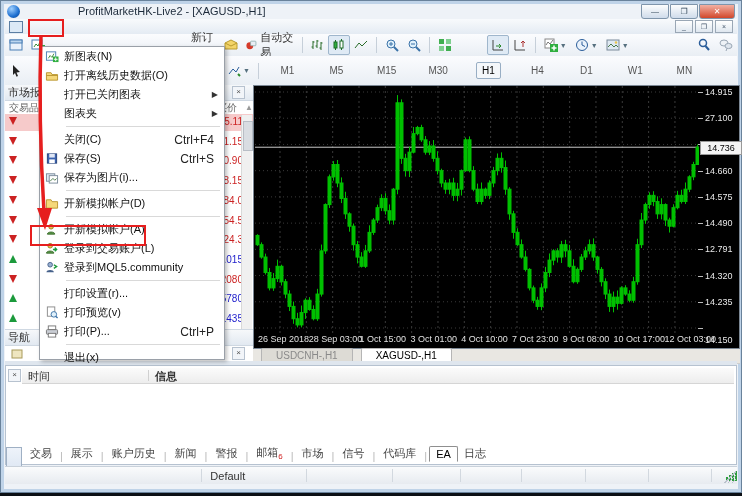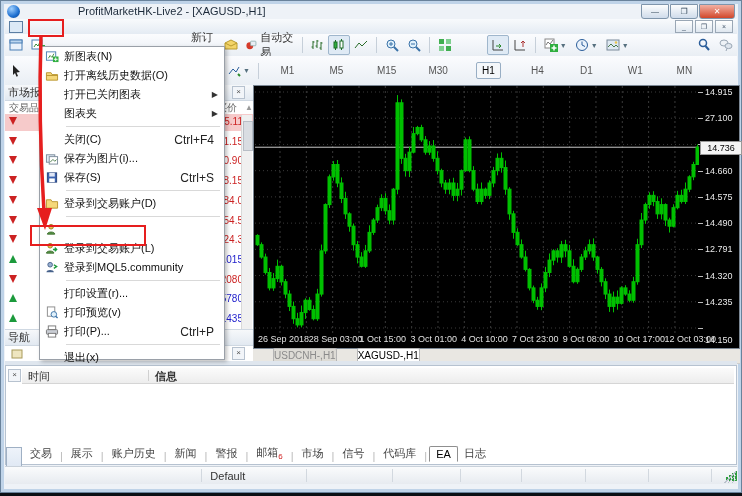--- a/index.html
+++ b/index.html
@@ -59,21 +59,21 @@
   
   .chartwrap{left:252px;top:84px;width:487px;height:264px;background:#000;border:1px solid #7b8794;box-sizing:border-box;}
   .chart-header{position:absolute;left:4px;top:2px;color:#d8d8d8;font-size:9px;white-space:nowrap;}
   .price-label{position:absolute;left:451px;width:34px;color:#e8e8e8;font-size:9px;text-align:left;}
   .price-tick{position:absolute;left:444px;width:5px;height:1px;background:#bbb;}
   .price-tag{position:absolute;left:446px;width:40px;height:12px;background:#f4f4f4;color:#000;
              font-size:9px;text-align:center;line-height:12px;border:1px solid #999;}
   .time-label{position:absolute;top:248px;color:#e0e0e0;font-size:9px;white-space:nowrap;}
   .chart-tabs{left:252px;top:348px;width:487px;height:14px;background:#e9e7e2;border-bottom:1px solid #cfcfcf;
               display:flex;align-items:flex-end;font-size:10px;}
-  .ctab{padding:1px 0;color:#8a8a8a;border:1px solid #b5b5b5;border-bottom:none;background:#dddbd5;margin-left:20px;
+  .ctab{padding:1px 14px;color:#8a8a8a;border:1px solid #b5b5b5;border-bottom:none;background:#dddbd5;margin-left:8px;
         border-radius:2px 2px 0 0;height:12px;line-height:12px;}
   .ctab.active{background:#fff;color:#000;}
   
   .dropdown{left:38px;top:45px;width:184px;height:312px;background:#fff;border:1px solid #9aa0a8;
             box-shadow:2px 2px 4px rgba(0,0,0,.25);font-size:11px;color:#111;z-index:30;}
   .d-item{height:19px;display:flex;align-items:center;position:relative;}
   .d-icon{width:24px;text-align:center;flex:0 0 24px;height:14px;}
   .d-label{flex:1;white-space:nowrap;}
   .d-short{color:#222;padding-right:10px;font-size:12px;}
   .d-sub{position:absolute;right:6px;font-size:8px;color:#333;}
@@ -685,48 +685,49 @@
         <span class="d-sub">▶</span>
       </div>
       <div class="d-sep"></div>
       <div class="d-item">
         <span class="d-icon"></span>
         <span class="d-label">关闭(C)</span>
         <span class="d-short">Ctrl+F4</span>
       </div>
       <div class="d-item">
         <span class="d-icon"><svg width="14" height="13" viewBox="0 0 14 14">
+            <rect x="2" y="2" width="10" height="10" fill="#3a62b0" stroke="#27427a"></rect>
+            <rect x="4" y="2" width="6" height="4" fill="#dfe6f5"></rect>
+            <rect x="4" y="8" width="6" height="4" fill="#fff"></rect>
+          </svg></span>
+        <span class="d-label">保存(S)</span>
+        <span class="d-short">Ctrl+S</span>
+      </div>
+      <div class="d-item">
+        <span class="d-icon"><svg width="14" height="13" viewBox="0 0 14 14">
             <rect x="1" y="3" width="9" height="8" fill="#dfe9f3" stroke="#7a8a9a"></rect>
             <rect x="4" y="5" width="9" height="8" fill="#fff" stroke="#7a8a9a"></rect>
             <path d="M5 11 L8 8 L10 10 L12 8" stroke="#4a7a4a" fill="none"></path>
           </svg></span>
         <span class="d-label">保存为图片(i)...</span>
       </div>
-      <div class="d-item">
-        <span class="d-icon"><svg width="14" height="13" viewBox="0 0 14 14">
-            <rect x="2" y="2" width="10" height="10" fill="#3a62b0" stroke="#27427a"></rect>
-            <rect x="4" y="2" width="6" height="4" fill="#dfe6f5"></rect>
-            <rect x="4" y="8" width="6" height="4" fill="#fff"></rect>
-          </svg></span>
-        <span class="d-label">保存(S)</span>
-        <span class="d-short">Ctrl+S</span>
-      </div>
       <div class="d-sep"></div>
       <div class="d-item">
         <span class="d-icon"><svg width="14" height="13" viewBox="0 0 14 14">
             <path d="M1 3 h5 l1 2 h6 v7 H1 Z" fill="#f5d87a" stroke="#b9952f"></path>
           </svg></span>
-        <span class="d-label">登录到交易账户(D)</span>
+        <span class="d-label">开新模拟帐户(D)</span>
       </div>
       <div class="d-sep"></div>
       <div class="d-item">
         <span class="d-icon"><svg width="14" height="13" viewBox="0 0 14 14">
             <circle cx="6" cy="4" r="2.5" fill="#e8c44a" stroke="#9a7d20"></circle>
             <path d="M2 12 c0-3 8-3 8 0 Z" fill="#5a9a4a" stroke="#3a6a2a"></path>
           </svg></span>
+        <span class="d-label">开新模拟帐户(A)</span>
       </div>
       <div class="d-item">
         <span class="d-icon"><svg width="14" height="13" viewBox="0 0 14 14">
             <circle cx="5" cy="4" r="2.5" fill="#e8c44a" stroke="#9a7d20"></circle>
             <path d="M1 12 c0-3 8-3 8 0 Z" fill="#5a9a4a" stroke="#3a6a2a"></path>
             <path d="M8 8 h4 m-2 -2 l2 2 l-2 2" stroke="#1d9a3c" fill="none" stroke-width="1.5"></path>
           </svg></span>
         <span class="d-label">登录到交易账户(L)</span>
       </div>
       <div class="d-item">

